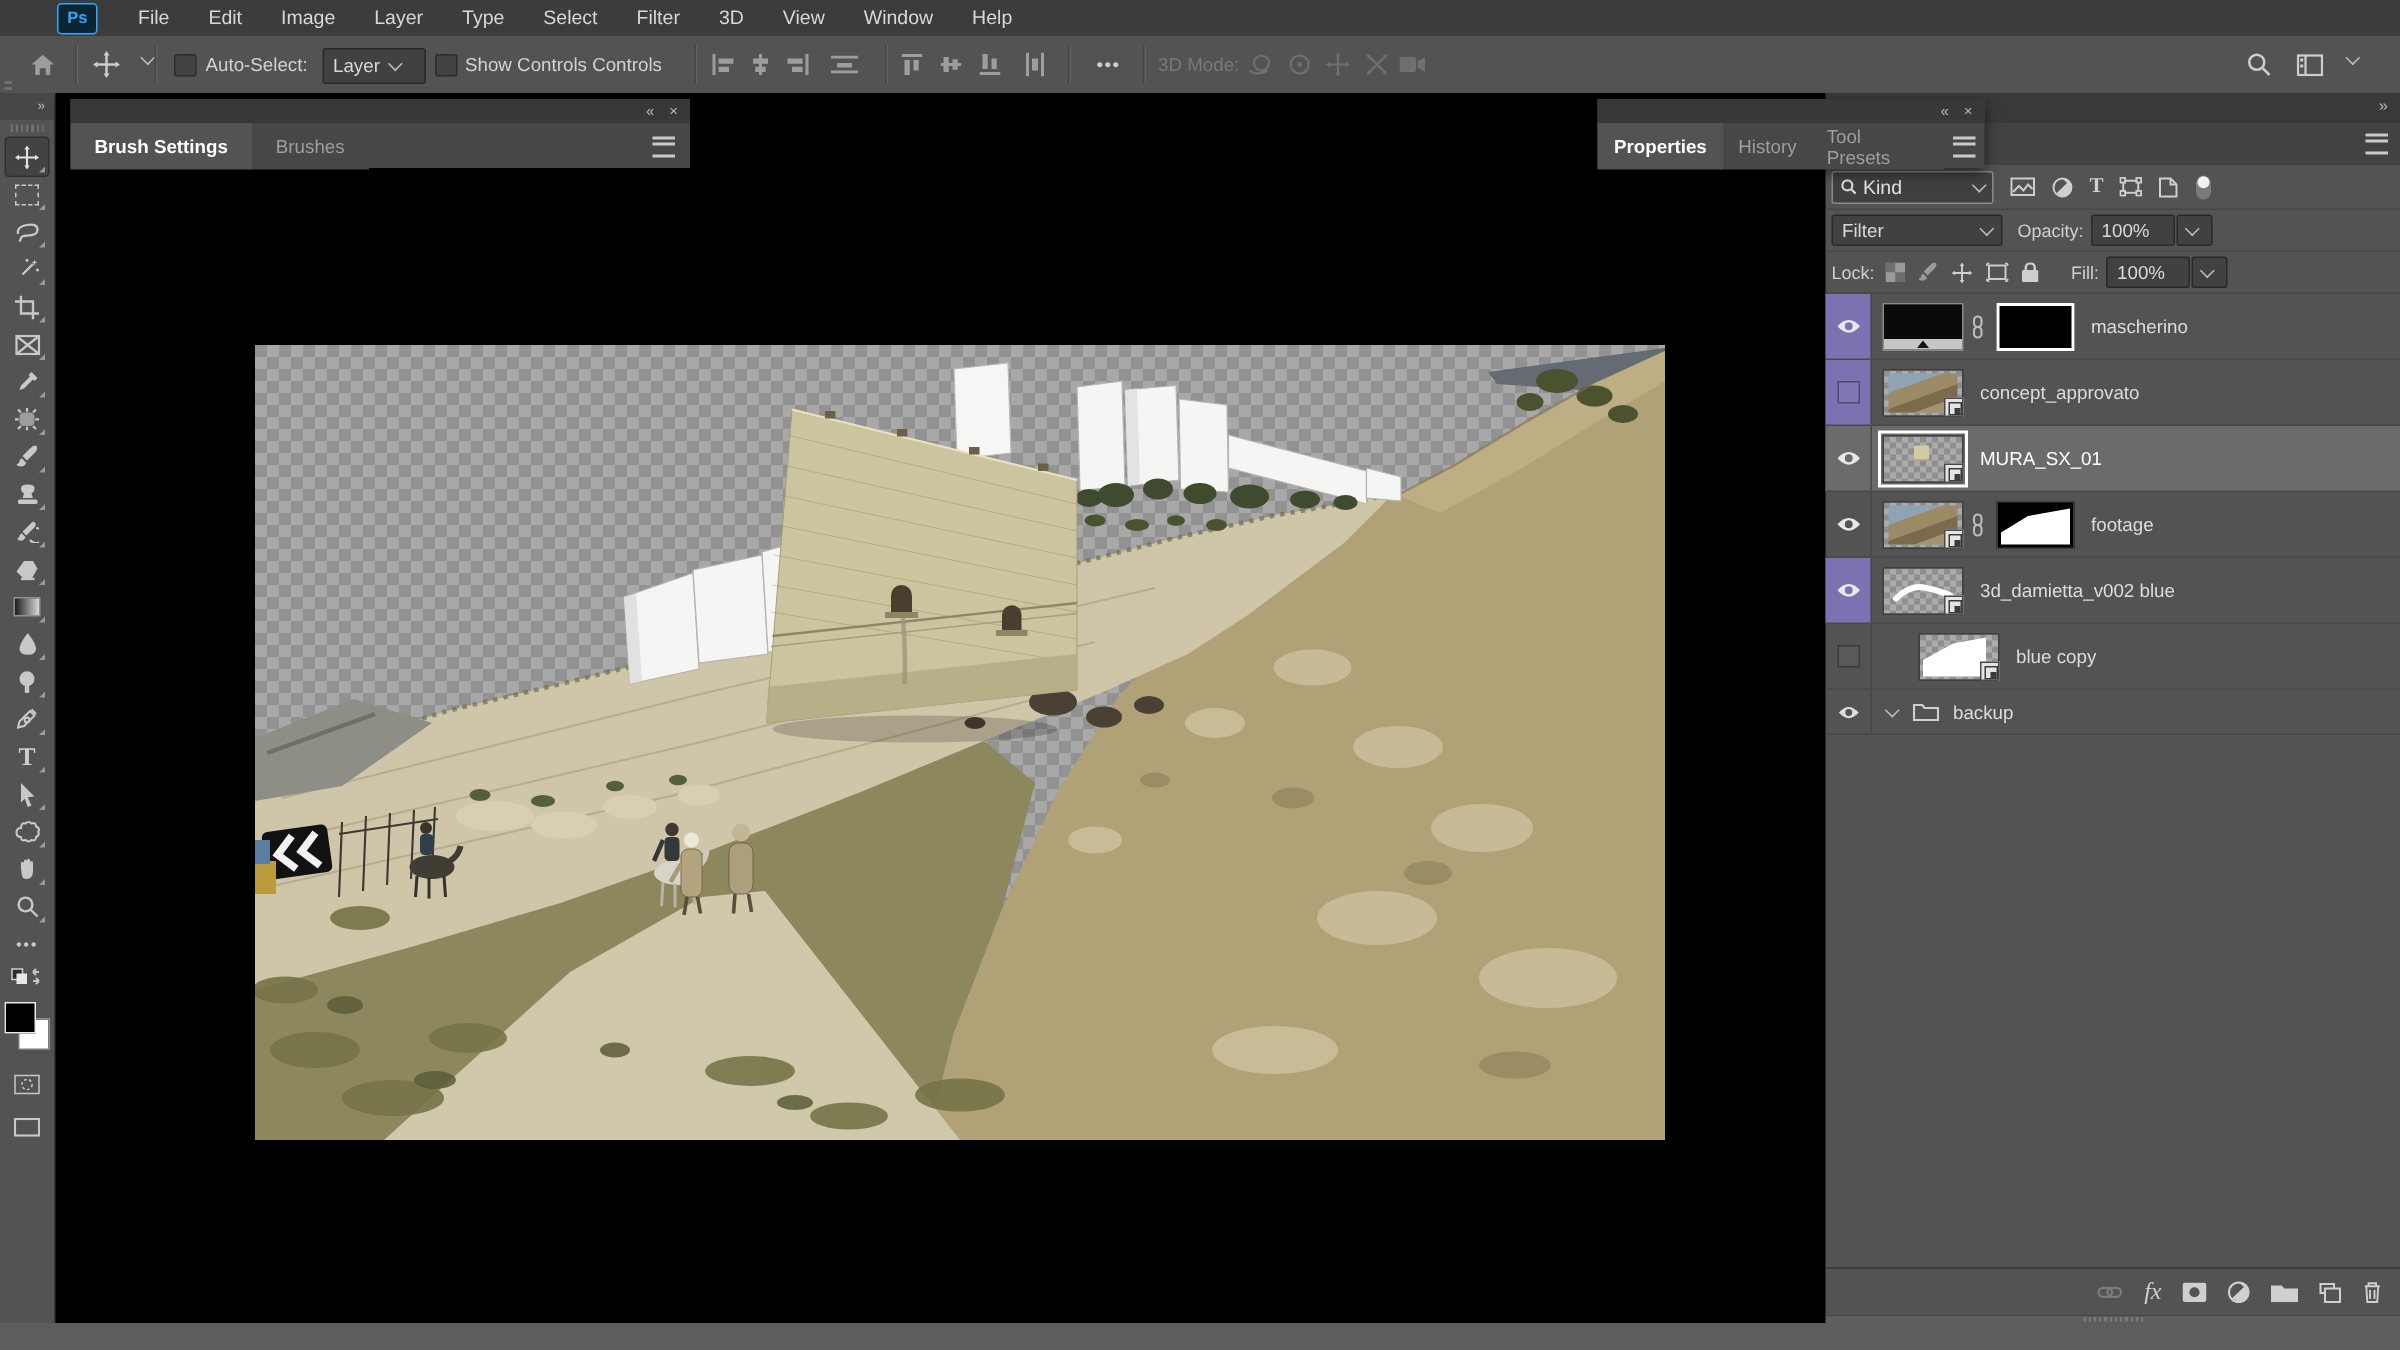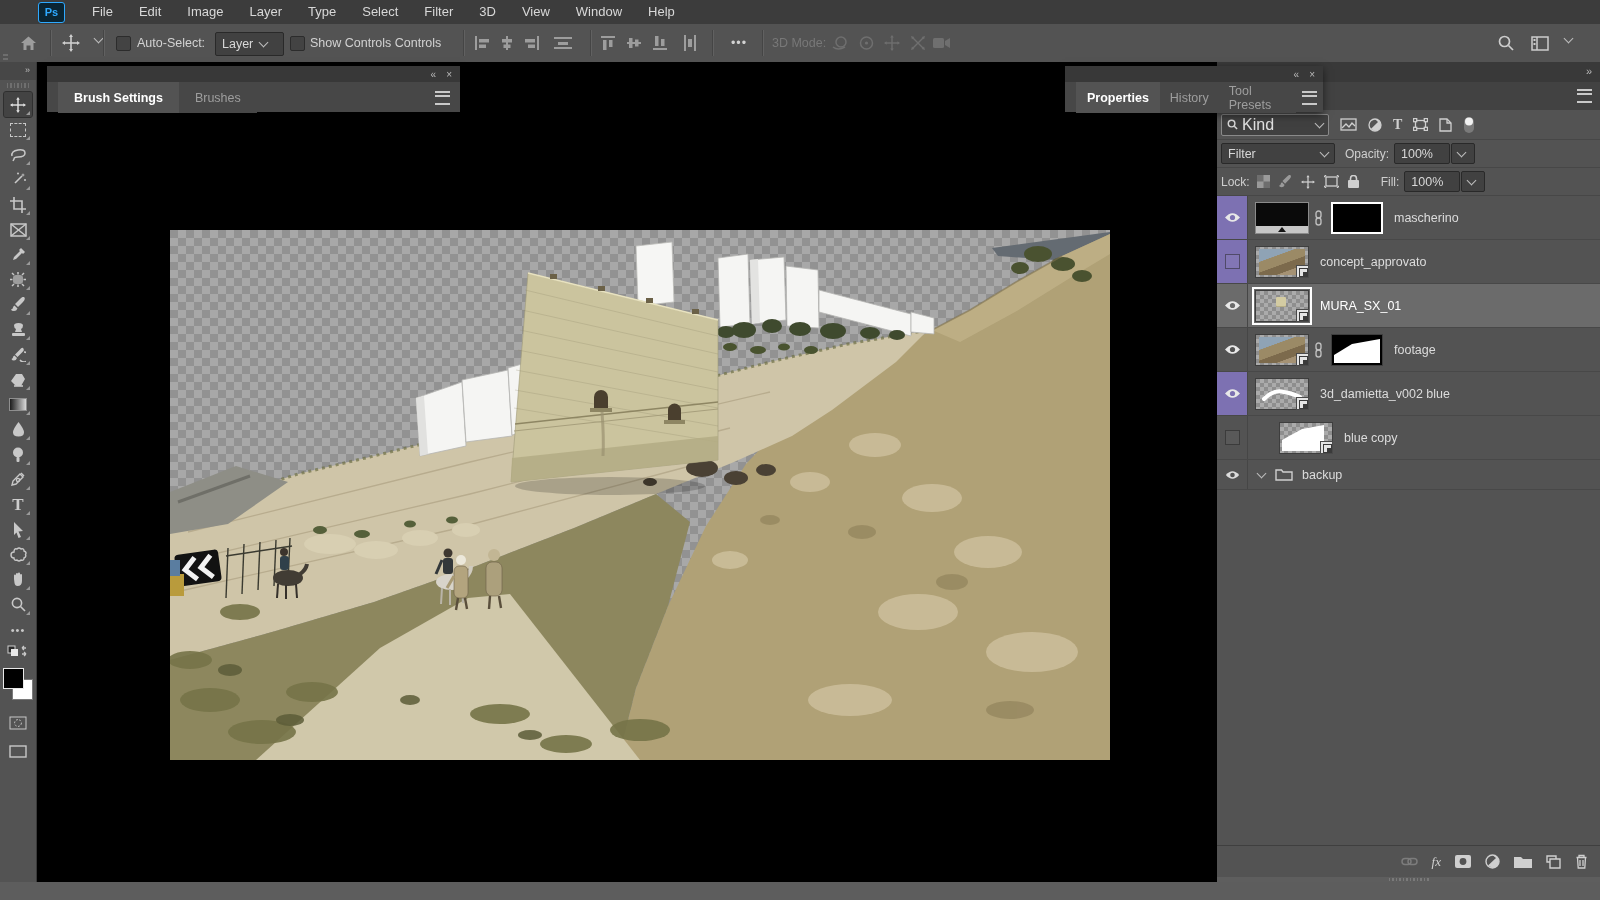--- a/index.html
+++ b/index.html
@@ -44,53 +44,53 @@
   .bg{position:absolute;right:0;bottom:0;width:19px;height:19px;background:#fff;border:1.5px solid #7a7a7a;}
   
   .canvas-area{left:37px;top:62px;width:1180px;height:820px;background:#000;}
   .document{left:133px;top:168px;width:940px;height:530px;
      background-image:conic-gradient(#a8a8a8 25%,#929292 0 50%,#a8a8a8 0 75%,#929292 0);
      background-size:16px 16px;}
   
   .fpanel{background:#474747;box-shadow:0 3px 8px rgba(0,0,0,.55);z-index:6;}
   .fpanel .topstrip{height:16px;background:#383838;display:flex;justify-content:flex-end;align-items:center;
      gap:10px;padding-right:8px;color:#b9b9b9;font-size:10px;}
-  .tabs{display:flex;height:31px;align-items:stretch;padding-left:11px;}
+  .tabs{display:flex;height:31px;align-items:stretch;}
   .tab{padding:0 16px;display:flex;align-items:center;font-size:12.5px;color:#9e9e9e;background:#474747;}
   .tab.active{background:#535353;color:#ffffff;font-weight:bold;}
   .burger{width:15px;height:10px;border-top:2px solid #c9c9c9;border-bottom:2px solid #c9c9c9;position:relative;}
   .burger:before{content:"";position:absolute;left:0;top:2px;width:15px;height:2px;background:#c9c9c9;}
   
   .dock-top{left:1217px;top:62px;width:383px;height:20px;background:#393939;color:#b9b9b9;}
   .dock-tabs{left:1217px;top:82px;width:383px;height:28px;background:#424242;display:flex;align-items:stretch;}
   .layers{left:1217px;top:110px;width:383px;height:735px;background:#535353;}
   .lp-row{position:relative;height:30px;border-bottom:1px solid #474747;display:flex;align-items:center;padding:0 4px;box-sizing:border-box;}
   .kindbox{background:#404040;border:1px solid #8a8a8a;border-radius:2px;height:20px;width:96px;
-     display:flex;align-items:center;padding:0 5px;font-size:16px;color:#e0e0e0;}
+     display:flex;align-items:center;padding:0 5px;font-size:13px;color:#e0e0e0;}
   .fico{margin-left:11px;color:#cfcfcf;}
   .lrow{position:relative;display:flex;align-items:center;height:43px;border-bottom:1px solid #484848;}
   .eyecol{width:30px;align-self:stretch;border-right:1px solid #464646;display:flex;align-items:center;justify-content:center;}
   .eyecol.purple{background:#7d71b2;}
   .lrow.selrow{background:#6b6b6b;}
   .thumb{width:54px;height:32px;margin-left:7px;position:relative;flex:none;
      background-image:conic-gradient(#ababab 25%,#8e8e8e 0 50%,#ababab 0 75%,#8e8e8e 0);
      background-size:8px 8px;border:1px solid #3e3e3e;box-sizing:border-box;}
   .badge{position:absolute;right:-1px;bottom:-1px;width:13px;height:13px;background:#e4e4e4;
      border:1px solid #4a4a4a;box-sizing:border-box;}
   .badge:before{content:"";position:absolute;left:2px;top:2px;width:7px;height:7px;border:1.5px solid #3a3a3a;}
   .badge:after{content:"";position:absolute;right:1px;bottom:1px;width:4px;height:4px;background:#3a3a3a;}
   .lname{margin-left:11px;font-size:12.5px;color:#dcdcdc;white-space:nowrap;}
   .maskthumb{width:52px;height:32px;margin-left:8px;background:#000;position:relative;flex:none;border:1px solid #3e3e3e;box-sizing:border-box;}
   .masksel{border:2px solid #fff;}
   .emptyeye{width:13px;height:13px;border:1px solid rgba(30,30,30,.5);background:rgba(255,255,255,.04);}
   .lp-bottom{left:1217px;top:845px;width:383px;height:32px;background:#535353;border-top:1px solid #3f3f3f;
       display:flex;align-items:center;justify-content:flex-end;gap:14px;padding-right:12px;box-sizing:border-box;z-index:4;}
   .lp-grip{left:1217px;top:877px;width:383px;height:5px;background:#5e5e5e;z-index:4;}
   .bottomstrip{left:0;top:882px;width:1600px;height:18px;background:#5d5d5d;}
-  .fxtext{font-size:13px;font-style:italic;color:#d0d0d0;font-family:"Liberation Serif",serif;}
+  .fxtext{font-size:16px;font-style:italic;color:#d0d0d0;font-family:"Liberation Serif",serif;}
   
   .photo1{position:absolute;inset:2px 3px;background:
      linear-gradient(160deg,#8fa3b5 0 30%,#9b8a66 31% 55%,#7c6a4c 56% 75%,#a59274 76%);}
   .masc-in{position:absolute;inset:0;background:#0a0a0a;}
   .masc-bar{position:absolute;left:0;right:0;bottom:0;height:7px;background:#c6c6c6;}
   .masc-tri{position:absolute;left:50%;bottom:1px;margin-left:-4px;border-left:4px solid transparent;
      border-right:4px solid transparent;border-bottom:5px solid #141414;}
   .wallblob{position:absolute;left:20px;top:6px;width:10px;height:9px;background:#d3cba2;border-radius:1px;box-shadow:0 1px 0 #b7ae85;}
 </style>
 </head>

